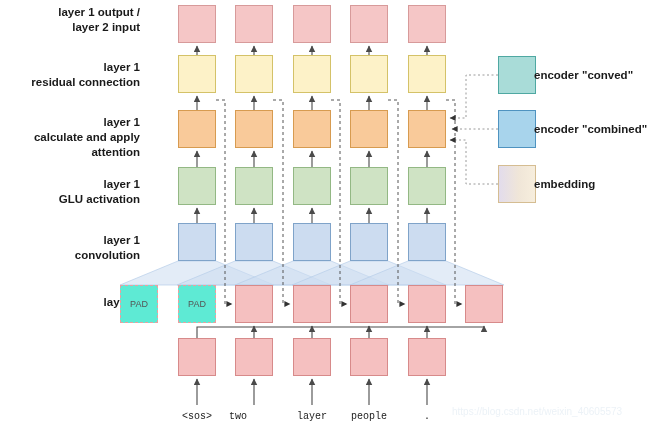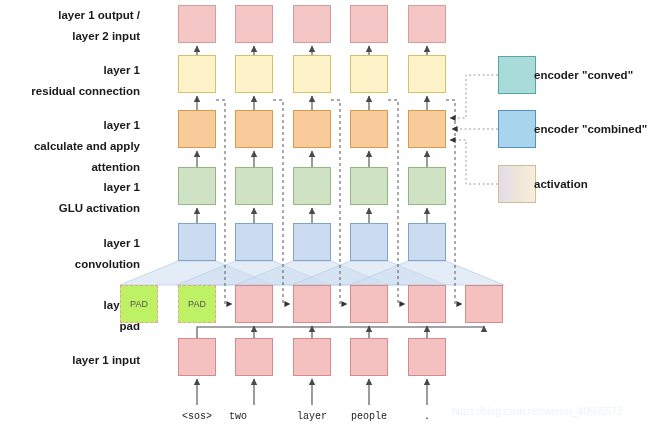--- a/index.html
+++ b/index.html
@@ -12,39 +12,39 @@
   }
   #stage{position:absolute;left:0;top:0;width:650px;height:428px;}
   svg.layer{position:absolute;left:0;top:0;width:650px;height:428px;pointer-events:none;}
 
   .row-label{
     position:absolute;
     text-align:right;
     font-size:11.5px;
     font-weight:bold;
     color:#1a1a1a;
-    line-height:21px;
+    line-height:15px;
     white-space:pre-line;
     width:140px;
   }
 
   .node{
     position:absolute;
     width:38px;height:38px;
     box-sizing:border-box;
     border:1px solid #888;
   }
   .n-out{background:#f5c6c6;border-color:#d79a9a;}
   .n-res{background:#fdf2c8;border-color:#d4c268;}
   .n-attn{background:#f9ca9a;border-color:#d79b50;}
   .n-glu{background:#cfe3c4;border-color:#93b884;}
   .n-conv{background:#ccdcf0;border-color:#7fa3c9;}
   .n-emb{background:#f5c0c0;border-color:#d78a8a;}
   .n-pad{
-    background:#bef264;
+    background:#5eead4;
     border:1px dashed #e8a0a0;
   }
   .pad-text{
     font-size:9px;color:#555;
     display:flex;align-items:center;justify-content:center;
     width:100%;height:100%;
     font-family:"Liberation Sans", sans-serif;
   }
 
   .legend-box{
@@ -173,21 +173,20 @@
 residual connection</div>
   <div class="row-label" style="left:0px;top:115px;">layer 1
 calculate and apply
 attention</div>
   <div class="row-label" style="left:0px;top:177px;">layer 1
 GLU activation</div>
   <div class="row-label" style="left:0px;top:233px;">layer 1
 convolution</div>
   <div class="row-label" style="left:0px;top:295px;">layer 1
 pad</div>
-  <div class="row-label" style="left:0px;top:350px;">layer 1 input</div>
 
   <div class="node n-out" style="left:178px;top:5px;"></div>
   <div class="node n-out" style="left:235px;top:5px;"></div>
   <div class="node n-out" style="left:293px;top:5px;"></div>
   <div class="node n-out" style="left:350px;top:5px;"></div>
   <div class="node n-out" style="left:408px;top:5px;"></div>
 
   <div class="node n-res" style="left:178px;top:55px;"></div>
   <div class="node n-res" style="left:235px;top:55px;"></div>
   <div class="node n-res" style="left:293px;top:55px;"></div>
@@ -236,17 +235,17 @@
   <div class="token" style="left:339px;top:411px;">people</div>
   <div class="token" style="left:397px;top:411px;">.</div>
 
   <div class="legend-box lg-conved" style="left:498px;top:56px;"></div>
   <div class="legend-label" style="left:534px;top:56px;">encoder "conved"</div>
 
   <div class="legend-box lg-combined" style="left:498px;top:110px;"></div>
   <div class="legend-label" style="left:534px;top:110px;">encoder "combined"</div>
 
   <div class="legend-box lg-emb" style="left:498px;top:165px;"></div>
-  <div class="legend-label" style="left:534px;top:165px;">activation</div>
+  <div class="legend-label" style="left:534px;top:165px;">embedding</div>
 
   <div class="watermark">https://blog.csdn.net/weixin_40605573</div>
 
 </div>
 
 </body></html>

